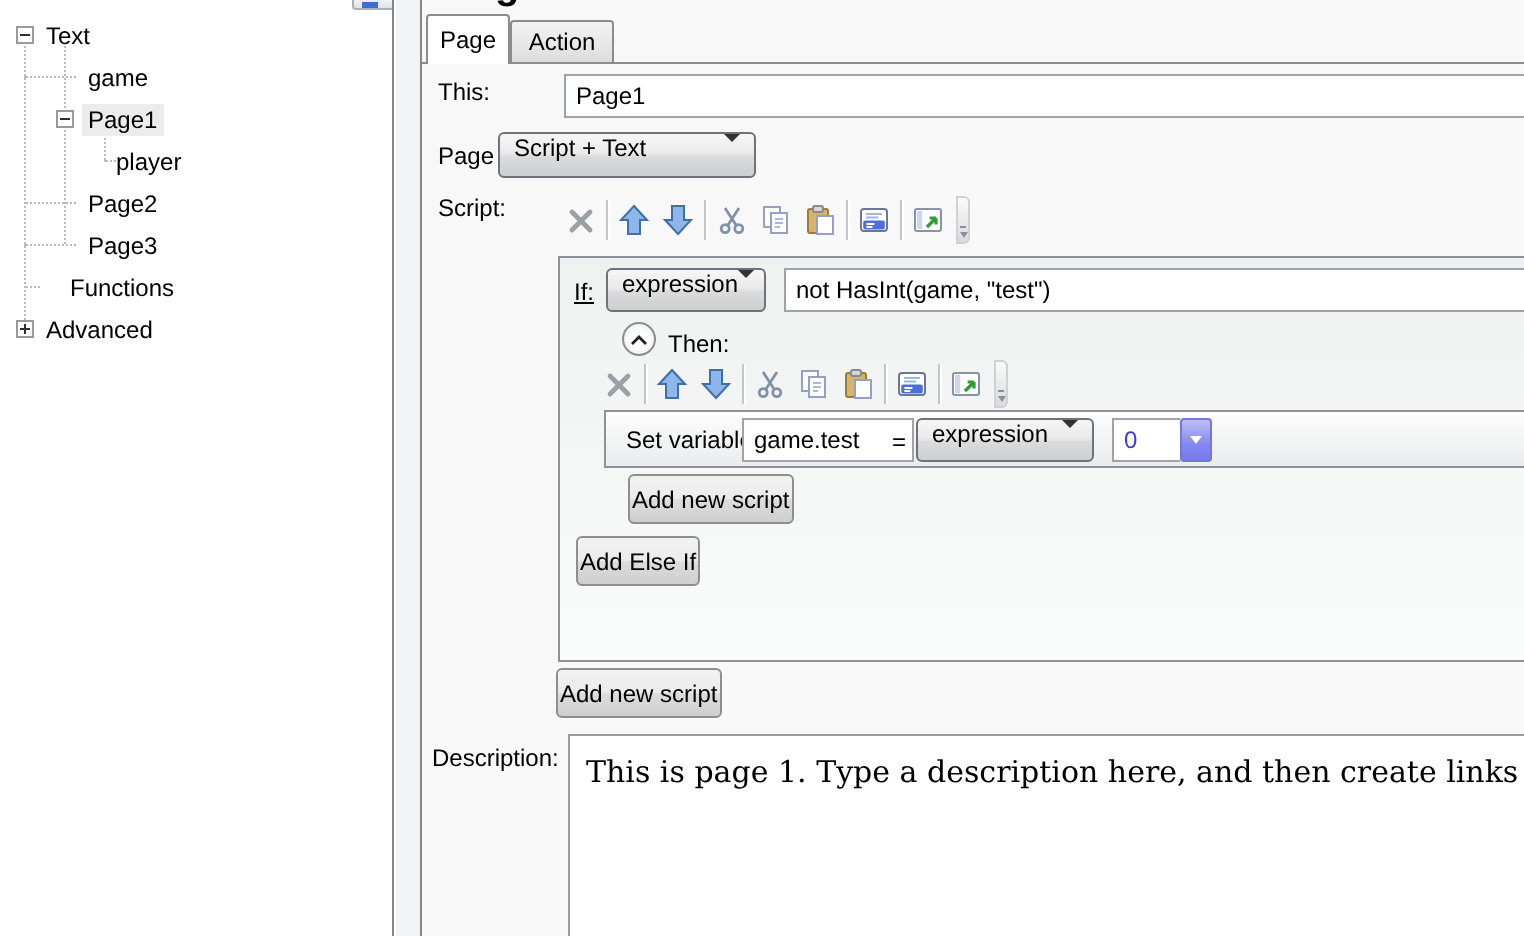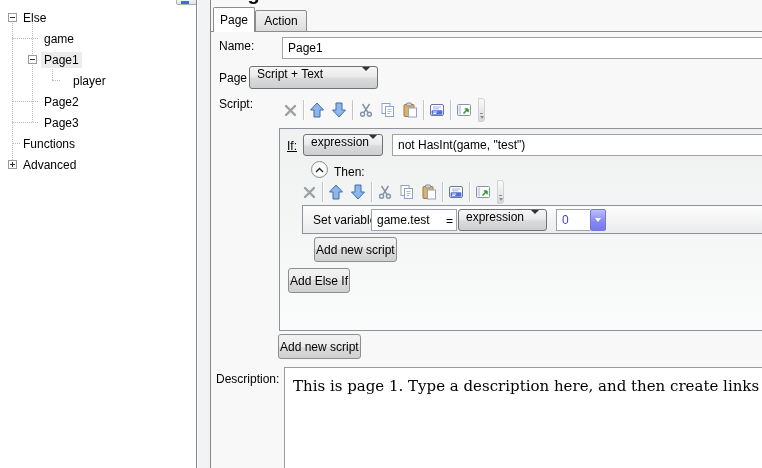--- a/index.html
+++ b/index.html
@@ -112,38 +112,38 @@
       </div>
     <div class="expander" style="left:28px; top:55px;">
         <div class="h"></div>
       </div>
     <div class="expander" style="left:8px; top:160px;">
         <div class="h"></div>
         <div class="v"></div>
       </div>
 
     <div class="tree-row" style="left:20px; top:9px;">
-      <span class="tree-label">Else</span>
+      <span class="tree-label">Text</span>
       </div>
     <div class="tree-row" style="left:41px; top:30px;">
       <span class="tree-label">game</span>
       </div>
     <div class="tree-row" style="left:41px; top:51px;">
       <span class="tree-label sel">Page1</span>
       </div>
-    <div class="tree-row" style="left:70px; top:72px;align-items:center;">
+    <div class="tree-row" style="left:55px; top:72px;align-items:center;">
       <span class="tree-label">player</span>
       </div>
     <div class="tree-row" style="left:41px; top:93px;">
       <span class="tree-label">Page2</span>
       </div>
     <div class="tree-row" style="left:41px; top:114px;">
       <span class="tree-label">Page3</span>
       </div>
-    <div class="tree-row" style="left:20px; top:135px;">
+    <div class="tree-row" style="left:32px; top:135px;">
       <span class="tree-label">Functions</span>
       </div>
     <div class="tree-row" style="left:20px; top:156px;">
       <span class="tree-label">Advanced</span>
       </div>
   </div>
 
   <div id="splitter"></div>
 
   <div id="right-panel">
@@ -153,21 +153,21 @@
       </div>
 
     <div class="tabstrip-line"></div>
     <div class="tab active">
         <span>Page</span>
       </div>
     <div class="tab idle">
         <span>Action</span>
       </div>
 
-    <div class="lbl" style="left:8px; top:39px;">Name:</div>
+    <div class="lbl" style="left:8px; top:39px;">This:</div>
     <div class="textbox" style="left:71px; top:37px; width:calc(100% - 68px); height:22px;">
       <span>Page1</span>
       </div>
 
     <div class="lbl" style="left:8px; top:71px;">Page type:</div>
     <div class="combo" style="left:38px; top:66px; width:129px;">
       <span>Script + Text</span>
       <span class="arr"></span>
       </div>
 

